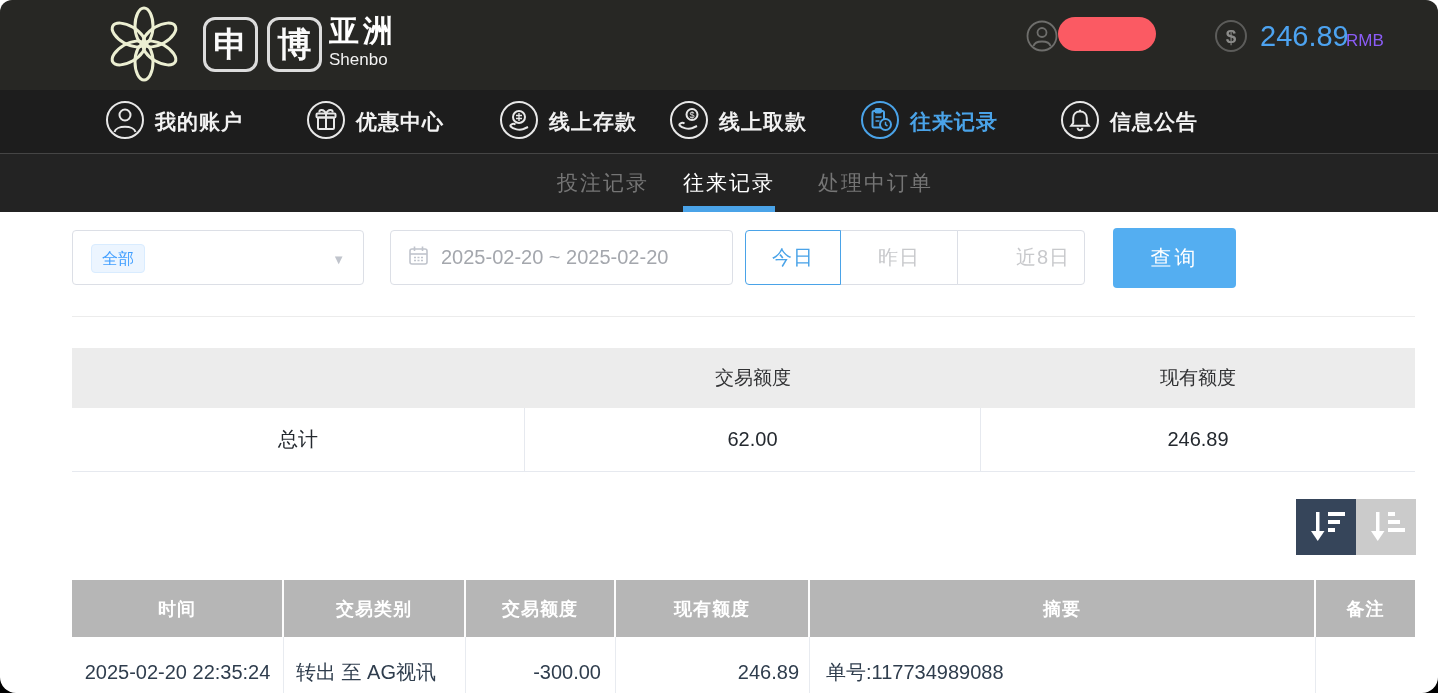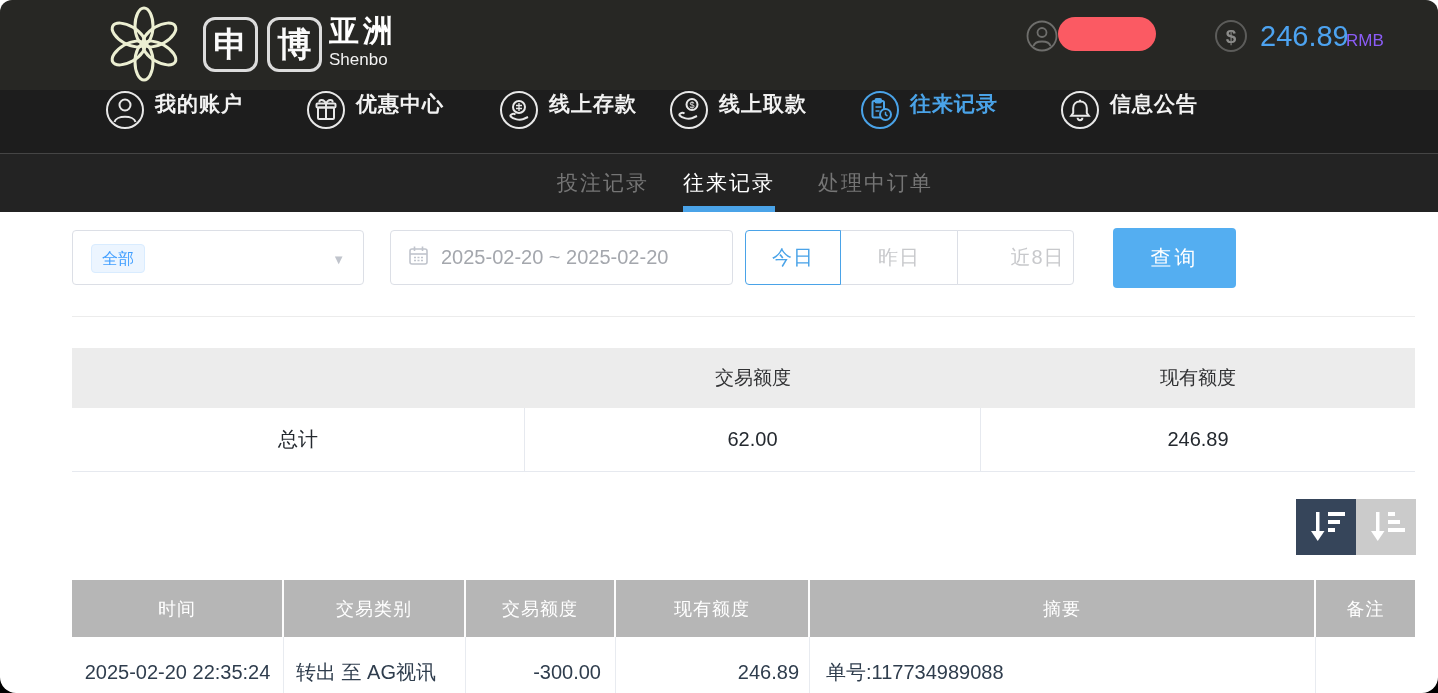--- a/index.html
+++ b/index.html
@@ -17,21 +17,21 @@
   .logo-region { font-size:30px; font-weight:700; color:#fff; letter-spacing:4px; line-height:32px; }
   .logo-sub { font-size:17px; color:#f2f2f2; margin-top:3px; }
   .hdr-user-icon { position:absolute; left:1026px; top:20px; }
   .red-pill { position:absolute; left:1058px; top:17px; width:98px; height:34px; border-radius:17px; background:#fb5a63; }
   .hdr-coin-icon { position:absolute; left:1214px; top:19px; }
   .balance-amount { position:absolute; left:1260px; top:20px; font-size:29px; color:#4da3f0; }
   .balance-currency { position:absolute; left:1346px; top:31px; font-size:17px; color:#8b5cf6; }
 
   
   .nav-bar { position:absolute; left:0; top:90px; width:1438px; height:63px; background:#1d1d1d; }
-  .nav-item { position:absolute; top:0; height:63px; display:flex; gap:10px; cursor:pointer; }
+  .nav-item { position:absolute; top:0; height:63px; display:flex; align-items:center; gap:10px; cursor:pointer; }
   .nav-label { font-size:21px; font-weight:700; color:#f2f2f2; letter-spacing:1px; white-space:nowrap; }
   .nav-item.active .nav-label { color:#4aa3e8; }
   .n0{left:105px;} .n1{left:306px;} .n2{left:499px;} .n3{left:669px;} .n4{left:860px;} .n5{left:1060px;}
 
   
   .sub-tabs { position:absolute; left:0; top:153px; width:1438px; height:59px; background:#232323; border-top:1px solid #454545; }
   .tab { position:absolute; top:0; height:58px; line-height:58px; font-size:21px; letter-spacing:2px; color:#757575; cursor:pointer; white-space:nowrap;text-align:center; }
   .tab.active { color:#ffffff; }
   .tab.active::after { content:""; position:absolute; left:0; right:0; bottom:0; height:6px; background:#4aa3e8; }
   .t0{left:557px;} .t1{left:683px;} .t2{left:811px;margin-left:7px;}
@@ -40,21 +40,21 @@
   .type-select { position:absolute; left:72px; top:230px; width:292px; height:55px; border:1px solid #dcdfe6; border-radius:4px; background:#fff; cursor:pointer; }
   .type-tag { position:absolute; left:18px; top:13px; height:29px; line-height:27px; padding:0 10px; background:#ecf5ff; border:1px solid #d9ecff; border-radius:4px; color:#409eff; font-size:16px; }
   .select-arrow { position:absolute; right:18px; top:21px; color:#c0c4cc; font-size:13px; }
   .date-input { position:absolute; left:390px; top:230px; width:343px; height:55px; border:1px solid #dcdfe6; border-radius:4px; background:#fff; display:flex; align-items:center; cursor:pointer; }
   .cal-icon { margin-left:17px; flex:0 0 auto; }
   .date-text { margin-left:12px; color:#a4a7ad; font-size:20px; white-space:nowrap; }
   .quick-group { position:absolute; left:745px; top:230px; display:flex; }
   .quick-btn { height:55px; background:#fff; border:1px solid #dcdfe6; font-size:20px; color:#c8c9cc; font-family:inherit; letter-spacing:1px; cursor:pointer; }
   .quick-btn.q0 { width:96px; border-radius:4px 0 0 4px; }
   .quick-btn.q1 { width:118px; margin-left:-1px; }
-  .quick-btn.q2 { width:117px; margin-left:-1px; border-radius:0 4px 4px 0;padding-left:44px; }
+  .quick-btn.q2 { width:128px; margin-left:-1px; border-radius:0 4px 4px 0;padding-left:44px; }
   .quick-btn.active { border-color:#4aa3e8; color:#4aa3e8; position:relative; z-index:2; }
   .search-btn { position:absolute; left:1113px; top:228px; width:123px; height:60px; background:#54aef1; border:none; border-radius:4px; color:#fff; font-size:21px; letter-spacing:3px; font-family:inherit; cursor:pointer; }
 
   .divider { position:absolute; left:72px; top:316px; width:1343px; height:1px; background:#ececec; }
 
   
   .summary-table { position:absolute; left:72px; top:348px; width:1343px; }
   .sum-head { display:flex; height:60px; background:#ececec; }
   .sum-head .c { display:flex; align-items:center; justify-content:center; font-size:19px; color:#303133; }
   .sum-body { display:flex; height:64px; background:#fff; border-bottom:1px solid #e6e9ef; }
@@ -64,21 +64,21 @@
 
   
   .sort-buttons { position:absolute; left:1296px; top:499px; display:flex; }
   .sort-btn { width:60px; height:56px; border:none; display:flex; align-items:center; justify-content:center; cursor:pointer; }
   .sort-btn.desc { background:#36455a; }
   .sort-btn.asc { background:#cbcbcb; }
 
   
   .records-table { position:absolute; left:72px; top:580px; width:1343px; }
   .rec-head { display:flex; height:57px; background:#b6b6b6; }
-  .rec-head .c { display:flex; align-items:center; justify-content:center; font-size:18px; font-weight:400; color:#fff; letter-spacing:1px; }
+  .rec-head .c { display:flex; align-items:center; justify-content:center; font-size:18px; font-weight:700; color:#fff; letter-spacing:1px; }
   .rec-head .c:not(:last-child) { border-right:2px solid #fdfdfd; }
   .rec-row { display:flex; height:70px; background:#fff; }
   .rec-row .c { display:flex; align-items:center; font-size:20px; color:#2f3d4d; }
   .rec-row .c:not(:last-child) { border-right:1px solid #e8ebf0; }
   .rc1 { width:212px; } .rc2 { width:182px; } .rc3 { width:150px; } .rc4 { width:194px; } .rc5 { width:506px; } .rc6 { width:99px; }
   .rec-row .rc1 { justify-content:center; }
   .rec-row .rc2 { padding-left:12px; }
   .rec-row .rc3 { justify-content:flex-end; padding-right:14px; }
   .rec-row .rc4 { justify-content:flex-end; padding-right:10px; }
   .rec-row .rc5 { padding-left:16px; }

